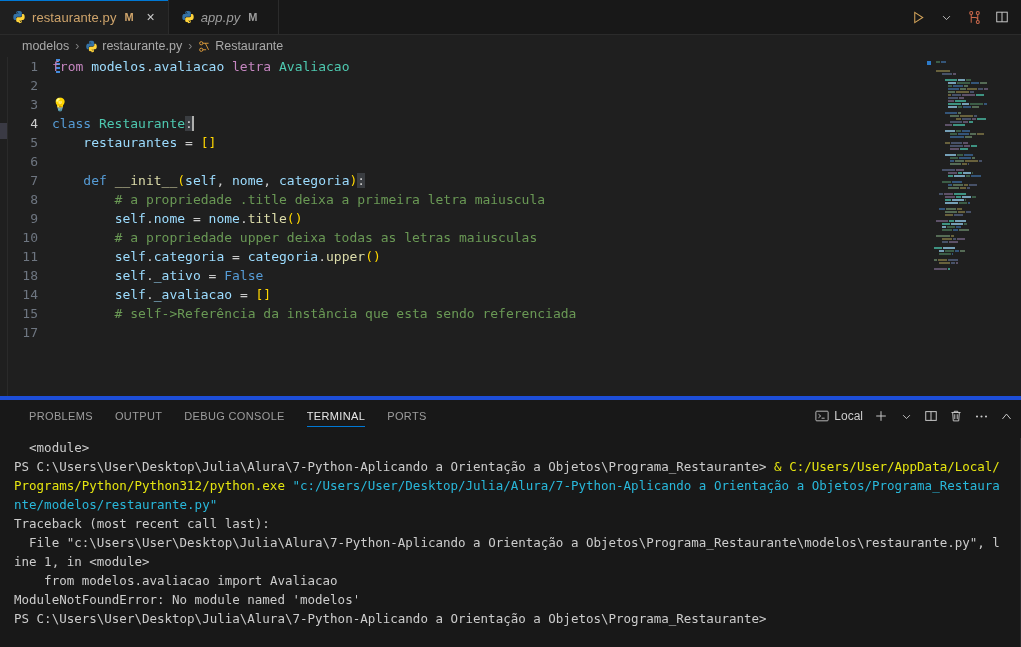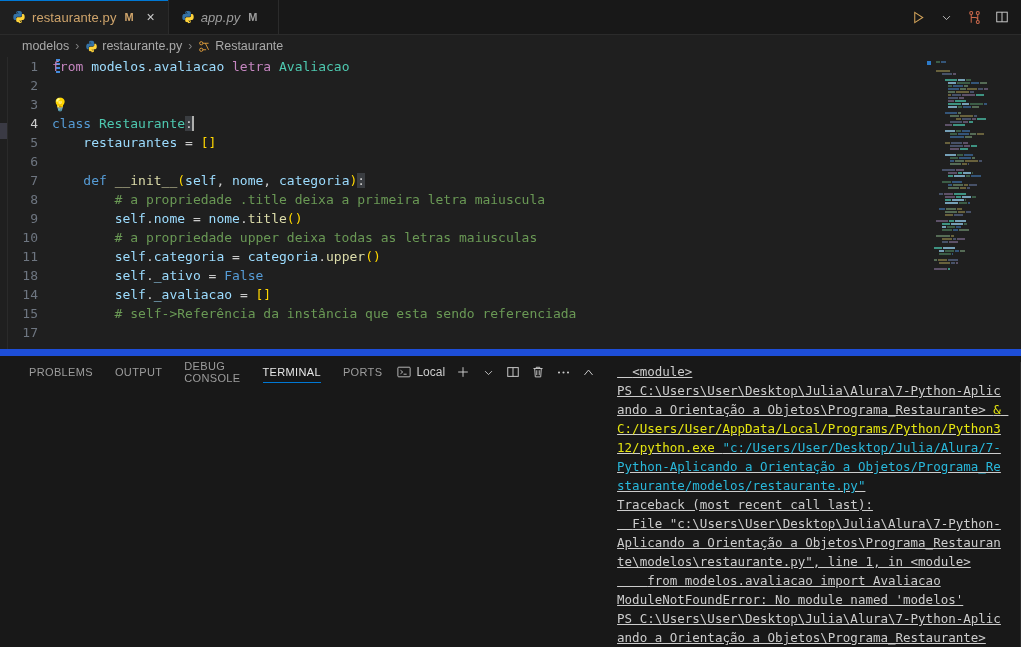--- a/index.html
+++ b/index.html
@@ -84,21 +84,21 @@
 
   
   .minimap {
     position: absolute; right: 14px; top: 4px; width: 82px; bottom: 0;
     overflow: hidden; opacity: .95;
   }
   .mm-row { height: 2px; margin-bottom: 1px; display: flex; gap: 1px; padding-left: 2px; }
   .mm-seg { height: 2px; }
 
   
-  .panel { flex: 0 0 251px; display: flex; flex-direction: row; background: #181818; border-top:7px solid #1d4ed8;justify-content:flex-end; }
+  .panel { flex: 0 0 251px; display: flex; flex-direction: column; background: #181818; border-top:4px solid #1d4ed8;justify-content:flex-end; }
   .panel-header {
     height: 32px; flex: 0 0 32px; display: flex; align-items: center;
     padding-left: 18px; background: #181818; gap: 0;
   }
   .ptab {
     font-size: 11px; letter-spacing: .35px; color: #9d9d9d; padding: 0 11px;
     height: 32px; display: flex; align-items: center; cursor: pointer; position: relative; text-transform: uppercase;
   }
   .ptab.active { color: #e7e7e7; }
   .ptab.active::after {
@@ -107,21 +107,21 @@
   .panel-actions { margin-left: auto; display: flex; align-items: center; gap: 3px; padding-right: 4px; }
   .pbtn { height: 24px; min-width: 22px; display: flex; align-items: center; justify-content: center; color: #cccccc; cursor: pointer; font-size: 13px; }
   .pbtn.label { gap: 5px; padding: 0 4px; font-size: 12px; font-family: "Liberation Sans", sans-serif; }
 
   .terminal {
     flex: 1 1 auto; background: #181818; position: relative; overflow: hidden;
     font-family: "DejaVu Sans Mono", "Liberation Mono", monospace;
     font-size: 12.5px; line-height: 19px; color: #cccccc;
     padding: 6px 14px 0 14px;
   }
-  .tline { white-space: pre-wrap; word-break: break-all; text-decoration: underline; }
+  .tline { white-space: pre-wrap; word-break: break-all; }
   .t-white { color: #cccccc; }
   .t-yellow { color: #e5e510; }
   .t-cyan { color: #29b8db; }
   .terminal-rule { position: absolute; right: 0; top: 6px; bottom: 0; width: 1px; background: #2b2b2b; }
 </style>
 </head>
 <body>
 
 <div class="app">
 

